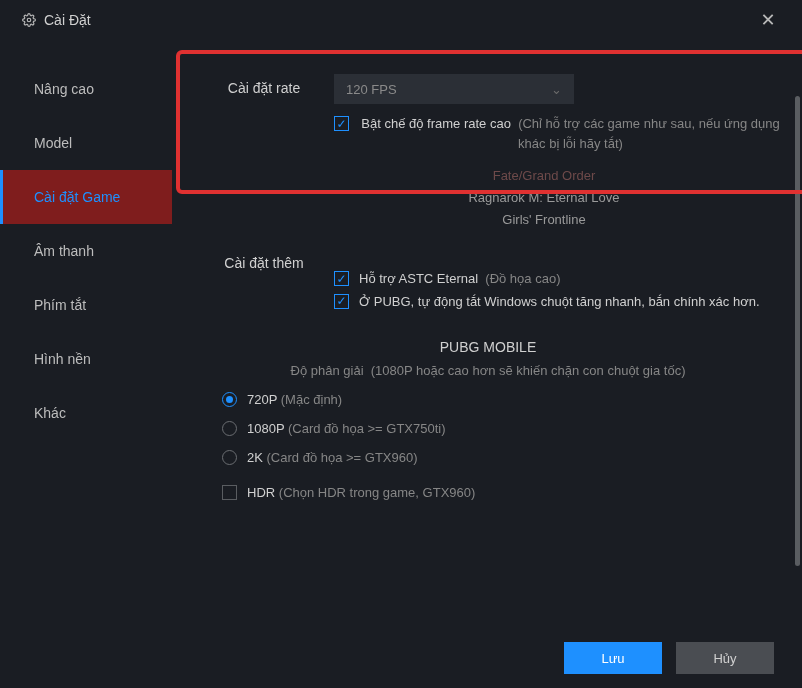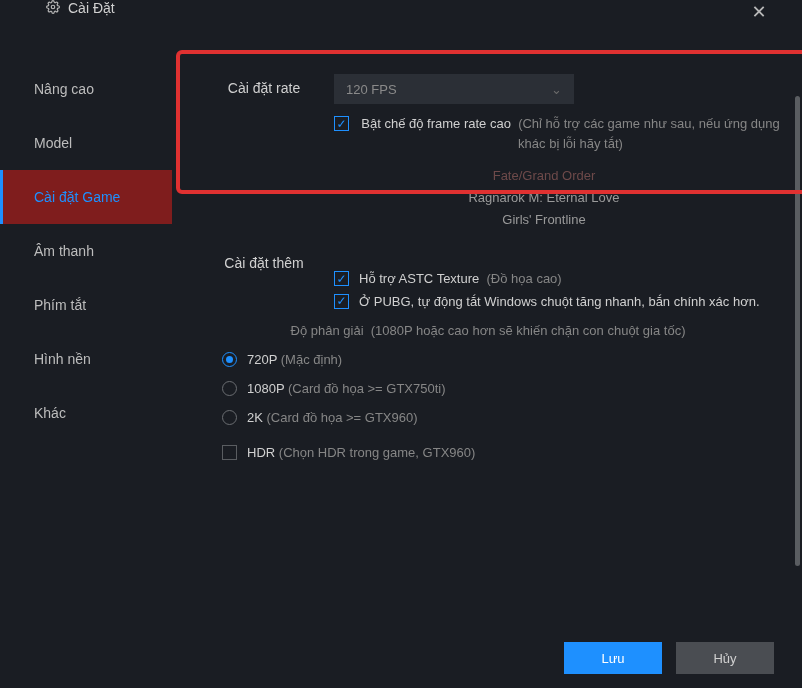--- a/index.html
+++ b/index.html
@@ -1,18 +1,18 @@
 <!DOCTYPE html>
 <html><head>
 <meta charset="utf-8">
 <style>
 * { margin: 0; padding: 0; box-sizing: border-box; font-family: "Segoe UI", Arial, sans-serif; }
 body { background: #1a1d23; width: 802px; height: 688px; overflow: hidden; color: #b8b8b8; }
 
-.titlebar { height: 40px; display: flex; align-items: flex-start; padding: 0 31px; margin-left: 15px; }
+.titlebar { height: 40px; display: flex; align-items: center; padding: 0 22px; }
 .titlebar .gear { width: 14px; height: 14px; margin-right: 8px; display: flex; align-items: center; justify-content: center; }
 .titlebar .title { color: #d0d0d0; font-size: 14px; flex: 1; }
 .titlebar .close { width: 24px; height: 24px; display: flex; align-items: center; justify-content: center; cursor: pointer; color: #b8b8b8; font-size: 18px; }
 
 .container { display: flex; height: 588px; text-align: center; }
 
 .sidebar { width: 172px; padding-top: 22px; }
 .sidebar-item { height: 54px; display: flex; align-items: center; padding-left: 34px; font-size: 14px; color: #bdbdbd; cursor: pointer; position: relative; }
 .sidebar-item.active { background: #7f1d1d; color: #1e90ff; }
 .sidebar-item.active::before { content: ""; position: absolute; left: 0; top: 0; bottom: 0; width: 3px; background: #1e90ff; }
@@ -104,30 +104,31 @@
       <div>Ragnarok M: Eternal Love</div>
       <div>Girls' Frontline</div>
     </div>
 
     <div class="row" style="margin-top:18px;">
       <div class="row-label">Cài đặt thêm</div>
       <div class="row-body">
         <div class="check-line" style="margin-top:20px;">
           <div class="checkbox checked"></div>
           <div class="check-text">
-            <span>Hỗ trợ ASTC Texture</span>&nbsp;&nbsp;<span class="hint">(Đồ họa cao)</span>
+            <span>Hỗ trợ ASTC Eternal</span>&nbsp;&nbsp;<span class="hint">(Đồ họa cao)</span>
           </div>
         </div>
         <div class="check-line" style="margin-top:3px;">
           <div class="checkbox checked"></div>
           <div class="check-text">Ở PUBG, tự động tắt Windows chuột tăng nhanh, bắn chính xác hơn.</div>
         </div>
       </div>
     </div>
 
+    <div class="section-hdr">PUBG MOBILE</div>
     <div class="section-sub">
       <span>Độ phân giải</span>&nbsp;&nbsp;<span>(1080P hoặc cao hơn sẽ khiến chặn con chuột gia tốc)</span>
     </div>
 
     <div class="radio-line">
       <div class="radio selected"></div>
       <div class="radio-text"><span>720P</span> <span class="hint">(Mặc định)</span></div>
     </div>
     <div class="radio-line">
       <div class="radio"></div>

